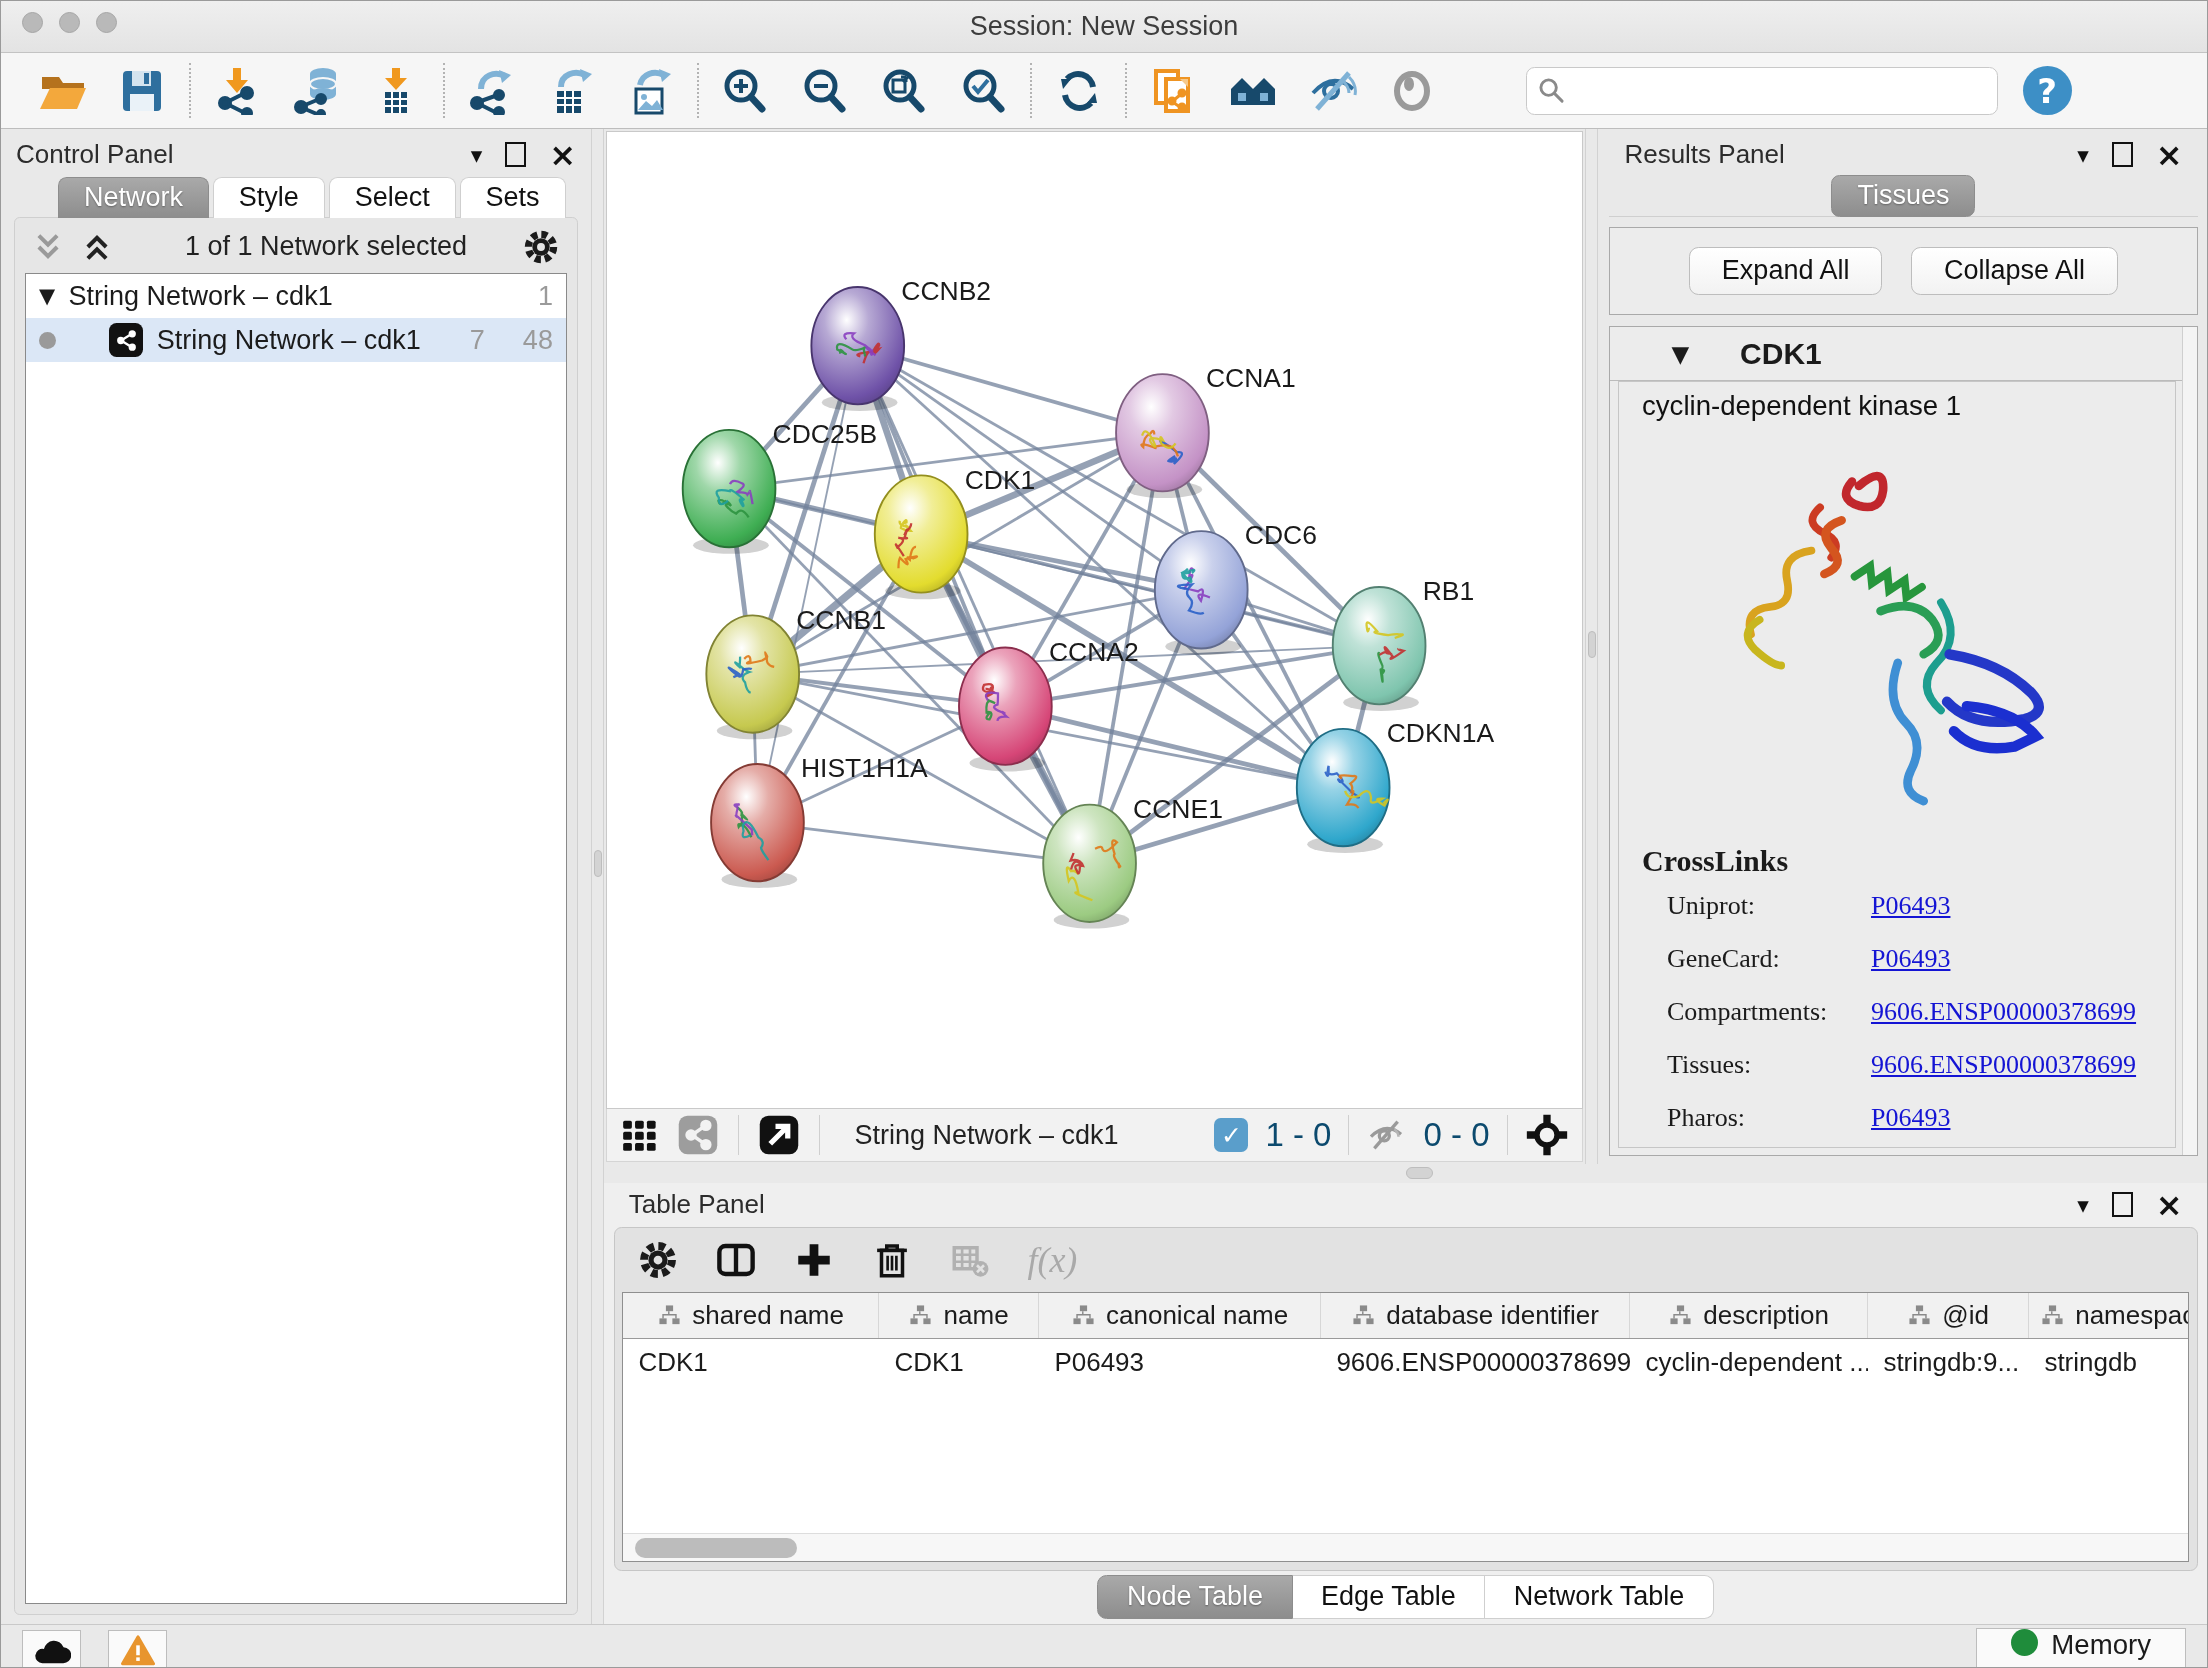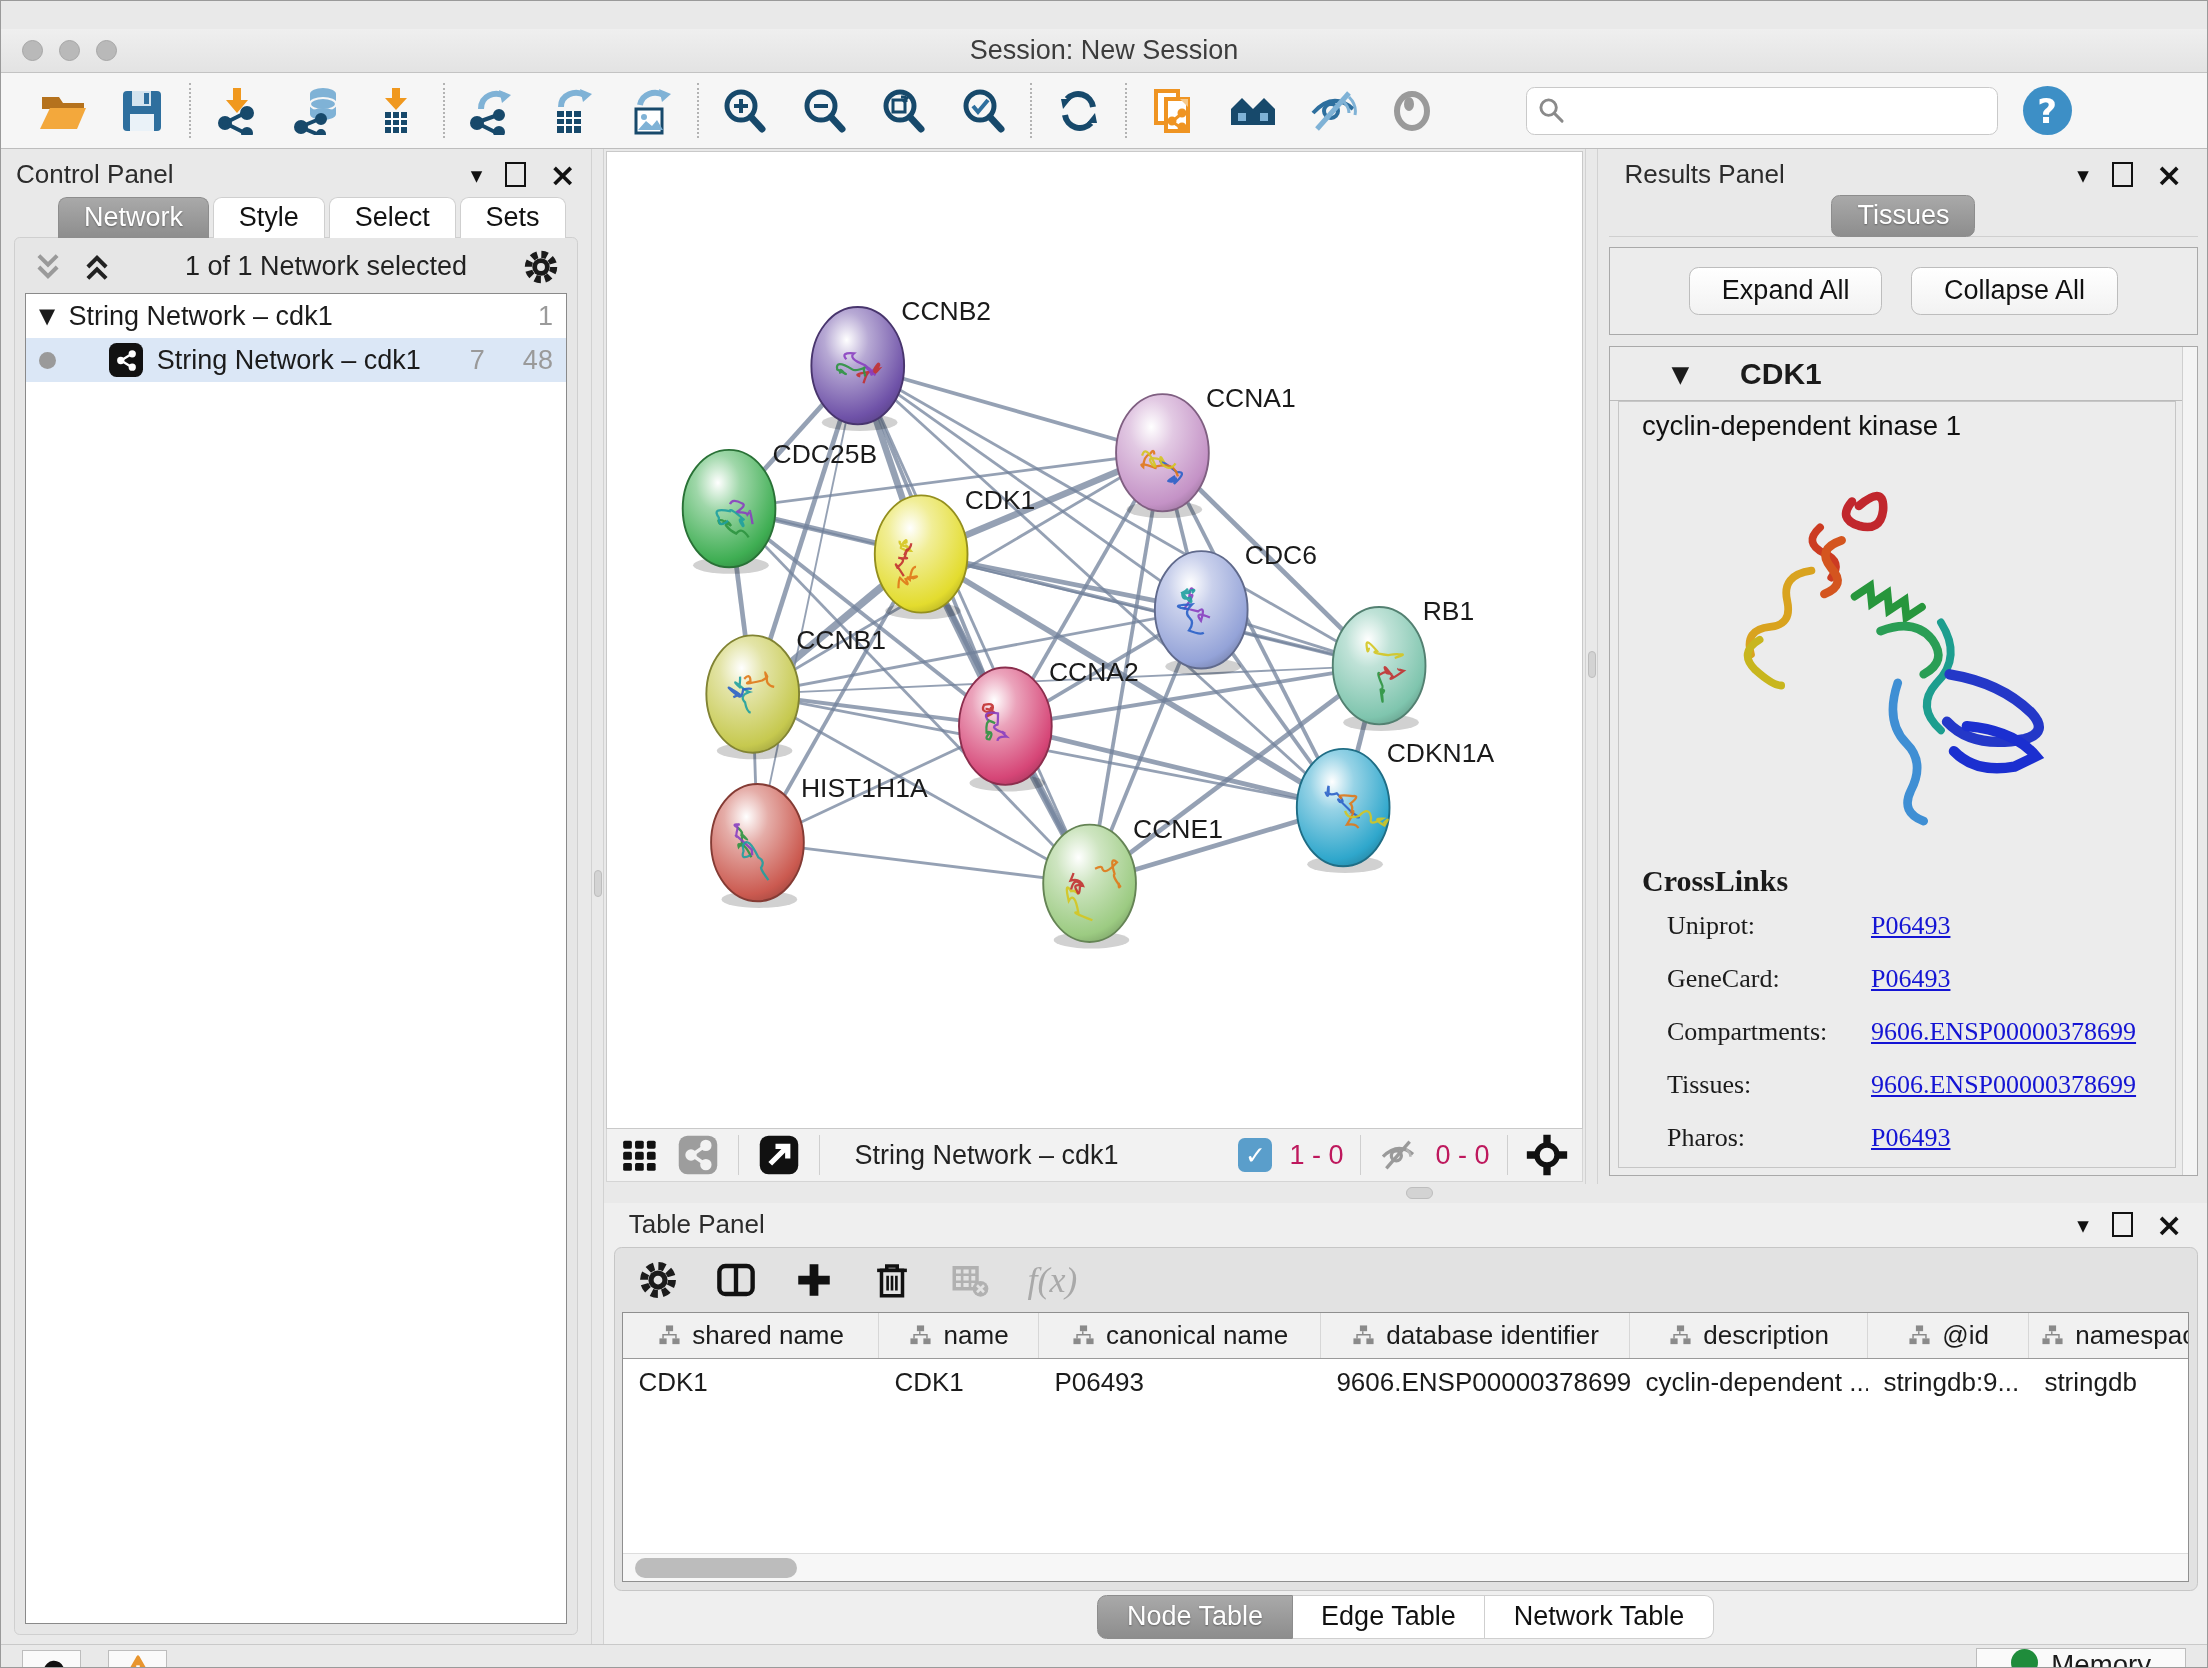--- a/index.html
+++ b/index.html
@@ -7,21 +7,21 @@
   body {
     font-family: "Liberation Sans", sans-serif;
     background: #e9e9e9;
     color: #1b1b1b;
     overflow: hidden;
     border: 1px solid #9a9a9a;
   }
   .glyph { font-family: "DejaVu Sans", sans-serif; }
 
   
-  .titlebar { height: 44px; background: linear-gradient(#efefef,#e3e3e3); border-bottom: 1px solid #c3c3c3; display: flex; align-items: center; position: relative; margin-top: 28px; }
+  .titlebar { height: 52px; background: linear-gradient(#efefef,#e3e3e3); border-bottom: 1px solid #c3c3c3; display: flex; align-items: center; position: relative; }
   .traffic { position: absolute; left: 21px; top: 11.4px; display: flex; gap: 16px; }
   .light { width: 21px; height: 21px; border-radius: 50%; background: #b9b9b9; border: 1px solid #a6a6a6; }
   .win-title { flex: 1; text-align: center; font-size: 27px; color: #3c3c3c; }
 
   
   .toolbar { height: 76px; background: #f6f6f6; border-bottom: 1.9px solid #bdbdbd; display: flex; align-items: center; padding: 0 15px; }
   .tgroup { display: flex; align-items: center; gap: 28.5px; padding: 0 21px; }
   .tsep { width: 0; border-left: 2.9px dotted #b3b3b3; height: 55px; }
   .tbtn { width: 51px; height: 51px; display: flex; align-items: center; justify-content: center; }
   .tbtn svg { width: 48px; height: 48px; }
@@ -69,21 +69,21 @@
   
   .right-region { flex: 1; display: flex; flex-direction: column; min-width: 0; }
   .upper { flex: 1; display: flex; min-height: 0; }
   .center-col { flex: 1; display: flex; flex-direction: column; min-width: 0; padding: 1.9px; }
   .net-canvas { flex: 1; background: #fff; border: 1px solid #c9c9c9; position: relative; overflow: hidden; }
   .net-canvas svg { width: 100%; height: 100%; display: block; }
   .canvas-toolbar { height: 53px; background: #f2f2f2; border: 1px solid #d5d5d5; border-top: none; display: flex; align-items: center; padding: 0 13.3px; gap: 19px; }
   .ct-sep { width: 1px; height: 40px; background: #cfcfcf; }
   .ct-label { font-size: 27px; color: #222; margin-left: 15px; }
   .ct-right { margin-left: auto; display: flex; align-items: center; gap: 17px; }
-  .ct-count { font-size: 27px; color: #be185d; }
+  .ct-count { font-size: 33px; color: #0c4a6e; }
   .checkbox-blue { width: 34px; height: 34px; border-radius: 6.7px; background: #5a9ecb; color: #fff; font-size: 25px; font-weight: bold; display: flex; align-items: center; justify-content: center; }
 
   
   .results-panel { width: 609px; background: #e9e9e9; display: flex; flex-direction: column; padding: 5.7px 9.5px 7.6px 11.4px; }
   .rp-tabrow { display: flex; justify-content: center; position: relative; z-index: 2; }
   .rp-body { flex: 1; display: flex; flex-direction: column; border-top: 1px solid #cfcfcf; margin-top: -1px; padding-top: 9.5px; min-height: 0; }
   .rp-box1 { border: 1.9px solid #a9a9a9; background: #ececec; padding: 19px 14px; display: flex; gap: 28.5px; justify-content: center; }
   .rp-btn { background: linear-gradient(#ffffff,#f2f2f2); border: 1px solid #bdbdbd; border-radius: 9.5px; font-size: 27px; padding: 7.6px 32px; color: #111; }
   .rp-box2 { border: 1.9px solid #a9a9a9; background: #ececec; margin-top: 11.4px; flex: 1; position: relative; display: flex; flex-direction: column; min-height: 0; }
   .gene-header { display: flex; align-items: center; gap: 51px; padding: 9.5px 0 9.5px 61px; border-bottom: 1.9px solid #bbb; }

